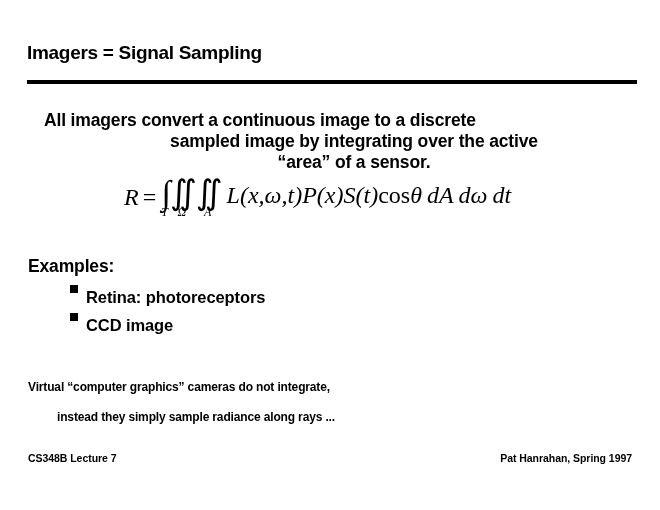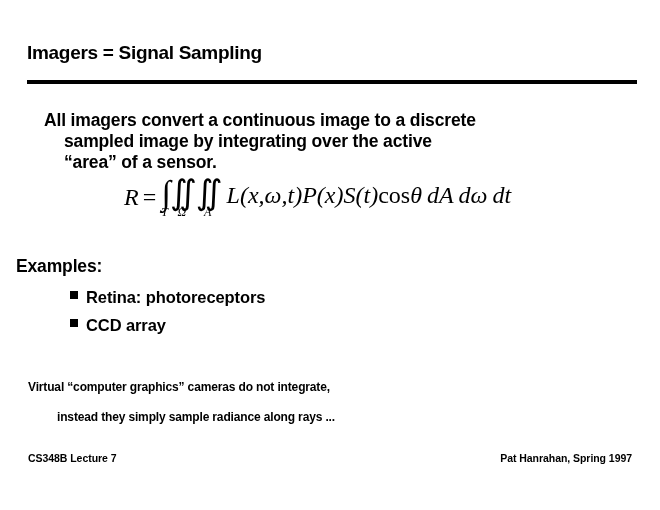--- a/index.html
+++ b/index.html
@@ -56,20 +56,21 @@
     top: 110px;
     width: 600px;
     font-size: 17.5px;
     font-weight: bold;
     line-height: 21px;
     letter-spacing: -0.15px;
   }
   .para-intro .cont {
     display: block;
     padding-left: 20px;
+    text-align: center;
   }
 
   
   .equation {
     position: absolute;
     left: 124px;
     top: 180px;
     font-family: "Liberation Serif", serif;
     font-size: 24px;
     white-space: nowrap;
@@ -114,38 +115,38 @@
     font-style: normal;
   }
   .eq-body .sp {
     display: inline-block;
     width: 5px;
   }
 
   
   .examples-head {
     position: absolute;
-    left: 16px;
+    left: 28px;
     top: 256px;
     font-size: 17.5px;
     font-weight: bold;
     letter-spacing: -0.15px;
   }
 
   .bullet-list {
     position: absolute;
     left: 70px;
     top: 288px;
     margin: 0;
     padding: 0;
     list-style: none;
   }
   .bullet-item {
     display: flex;
-    align-items: center;
+    align-items: flex-start;
     font-size: 16.5px;
     font-weight: bold;
     letter-spacing: -0.1px;
     margin-bottom: 9px;
   }
   .bullet-marker {
     display: inline-block;
     width: 8px;
     height: 8px;
     background: #000000;
@@ -207,21 +208,21 @@
 
     <div class="examples-head">Examples:</div>
 
     <ul class="bullet-list">
       <li class="bullet-item">
         <span class="bullet-marker"></span>
         <span>Retina: photoreceptors</span>
       </li>
       <li class="bullet-item">
         <span class="bullet-marker"></span>
-        <span>CCD array</span>
+        <span>CCD image</span>
       </li>
     </ul>
 
     <div class="para-close">
       <span>Virtual “computer graphics” cameras do not integrate,</span>
       <span class="cont">instead they simply sample radiance along rays ...</span>
     </div>
 
   </div>
 

